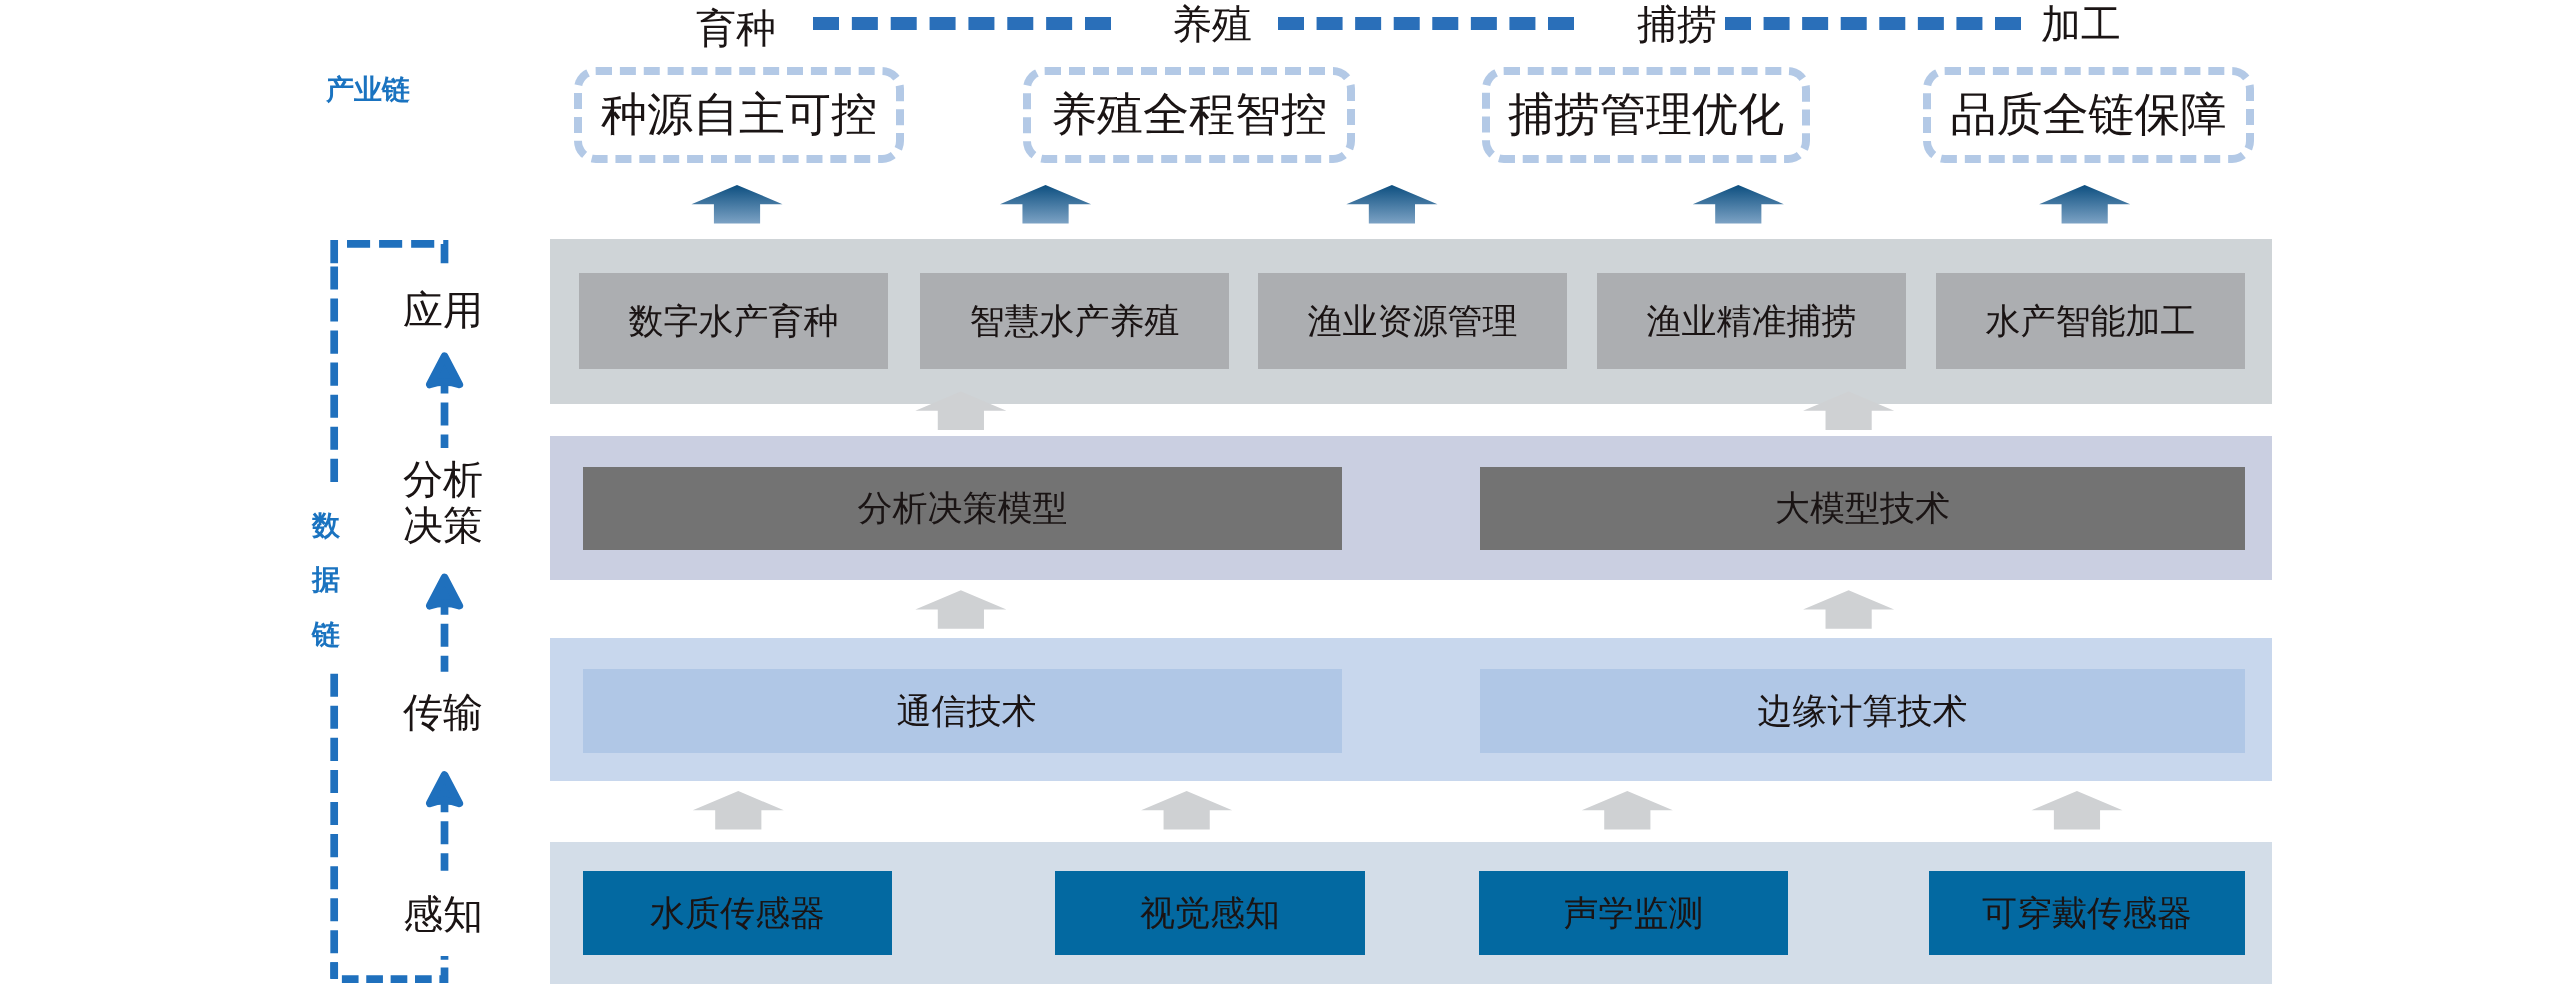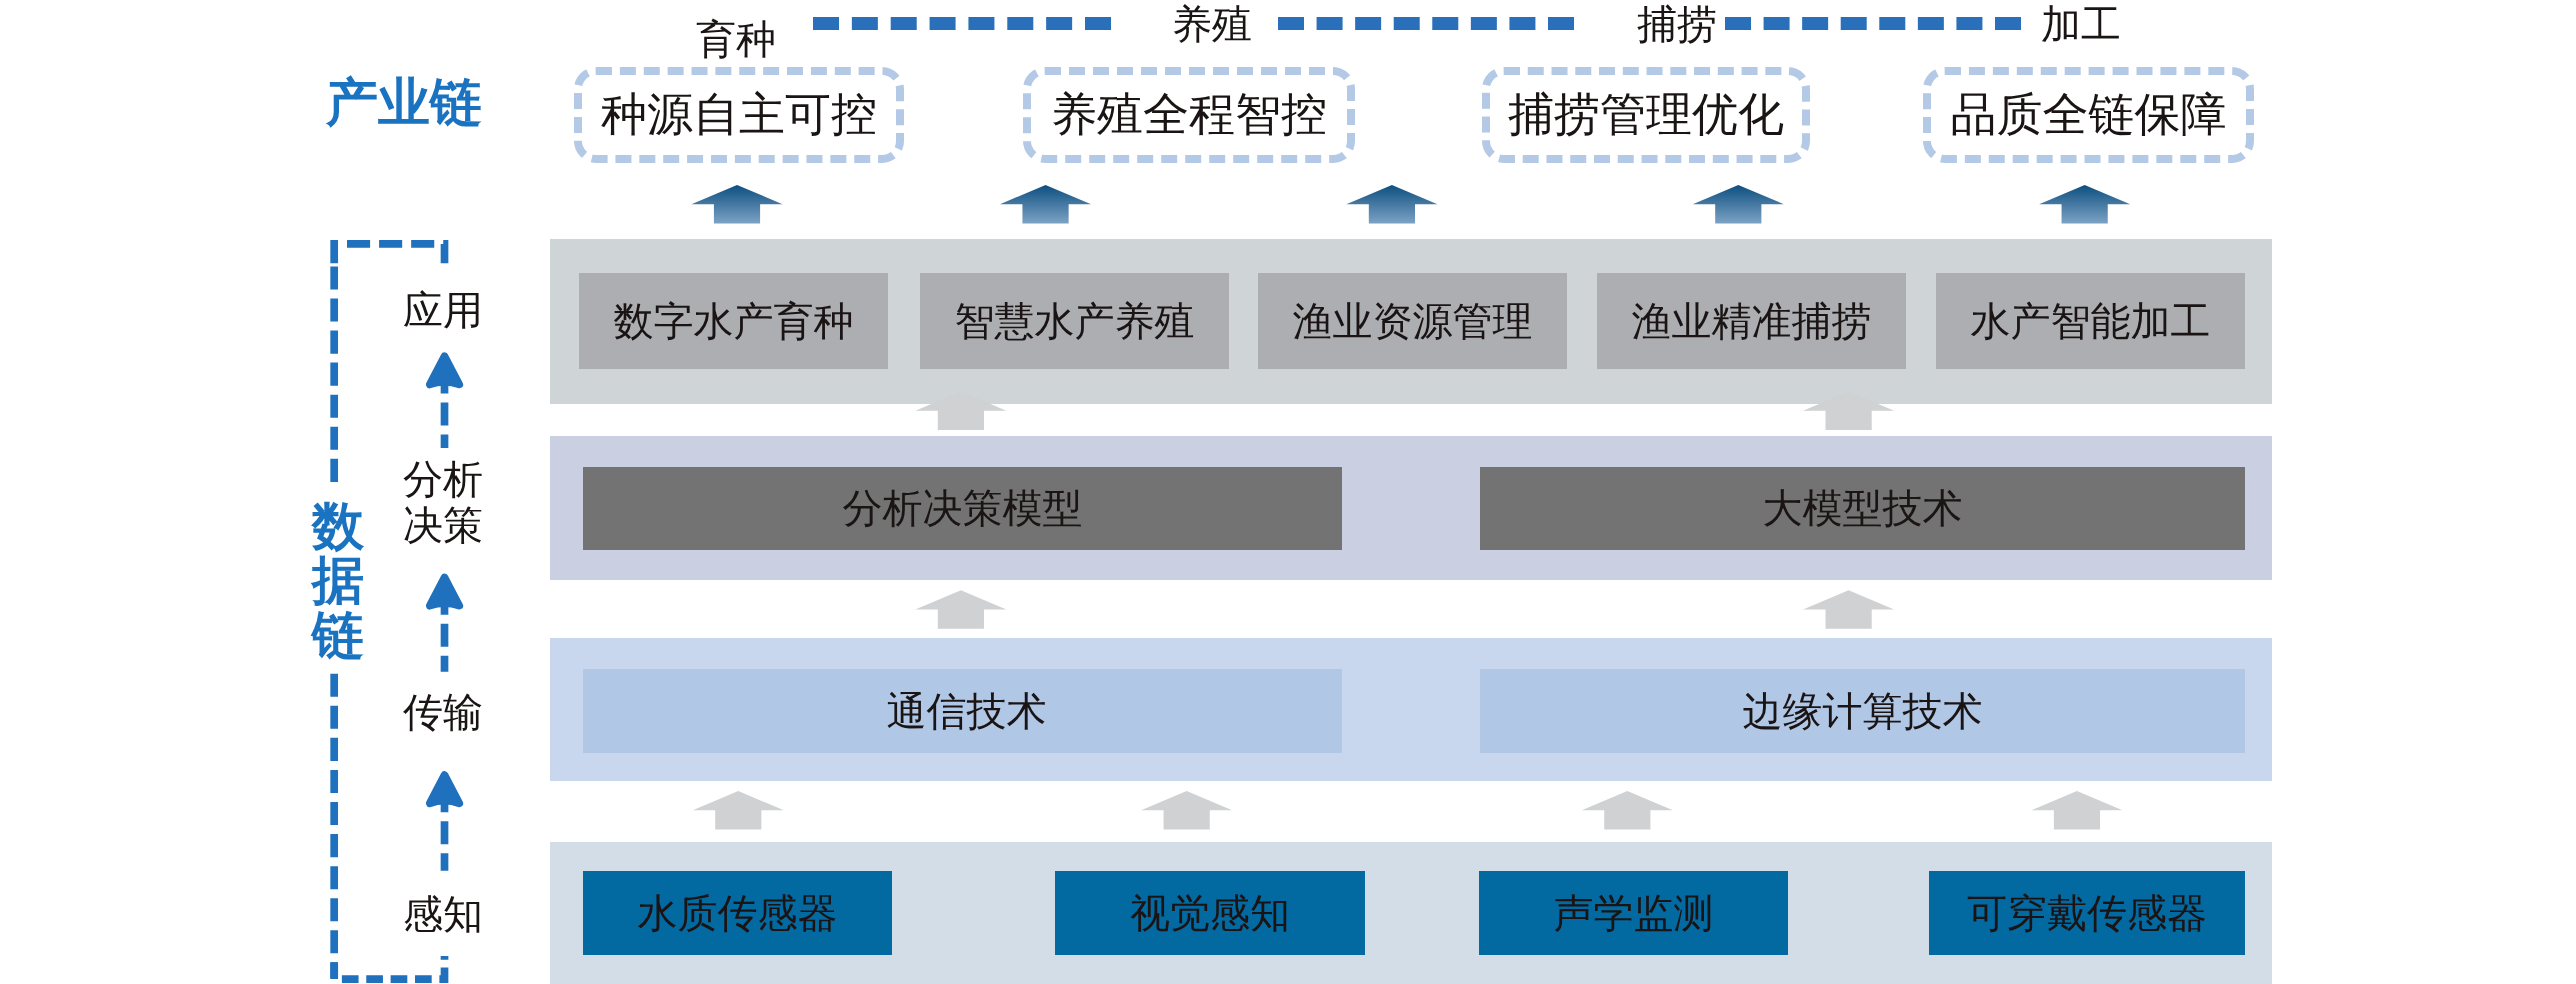--- a/index.html
+++ b/index.html
@@ -3,38 +3,38 @@
 <meta charset="utf-8">
 <style>
   html, body { margin: 0; padding: 0; background: #ffffff; }
   body { width: 2576px; height: 985px; position: relative; overflow: hidden;
          font-family: "DejaVu Sans", "Liberation Sans", sans-serif; color: #1a1414; }
   .abs { position: absolute; }
   .center-text { display: flex; align-items: center; justify-content: center; text-align: center; white-space: nowrap; }
   .stage-label { font-size: 40px; line-height: 1; transform: translate(-50%, -50%); white-space: nowrap; }
   .stage-link { height: 0; border-top: 13px dashed #2a6fb9; }
   .ind-box { border: 8.3px dashed #b3c9e6; border-radius: 22px; box-sizing: border-box; font-size: 46px; text-align: right; }
-  .chain-label { color: #1a73c0; font-size: 52px; line-height: 1; font-weight: bold; }
+  .chain-label { color: #1a73c0; font-size: 28px; line-height: 1; font-weight: bold; }
   .band { box-sizing: border-box; }
   .band-app { background: #cfd4d7; }
   .band-ana { background: #cacfe1; }
   .band-tra { background: #c8d7ed; }
   .band-per { background: #d3dde8; }
-  .box { font-size: 40px; box-sizing: border-box; }
+  .box { font-size: 35px; box-sizing: border-box; }
   .box-app { background: #acaeb1; }
   .box-ana { background: #737373; align-items: center; }
   .box-tra { background: #b0c7e6; }
   .box-per { background: #0369a1; }
   .layer-label { font-size: 40px; line-height: 1.15; text-align: center; transform: translate(-50%, -50%); white-space: nowrap; }
   svg.overlay { position: absolute; left: 0; top: 0; }
 </style>
 </head>
 <body>
 
-<div class="abs stage-label" style="left:736px; top:40px;font-family:Liberation Serif, serif;">育种</div>
+<div class="abs stage-label" style="left:736px; top:28px;">育种</div>
 <div class="abs stage-link" style="left:813px; top:17.3px; width:298px;"></div>
 <div class="abs stage-label" style="left:1212px; top:24px;">养殖</div>
 <div class="abs stage-link" style="left:1278px; top:17.3px; width:296px;"></div>
 <div class="abs stage-label" style="left:1677px; top:24px;">捕捞</div>
 <div class="abs stage-link" style="left:1725px; top:17.3px; width:296px;"></div>
 <div class="abs stage-label" style="left:2081px; top:24px;">加工</div>
 
 <div class="abs chain-label" style="left:326px; top:76px;">产业链</div>
 
 <div class="abs ind-box center-text" style="left:574px; top:67px; width:330px; height:96px;">

